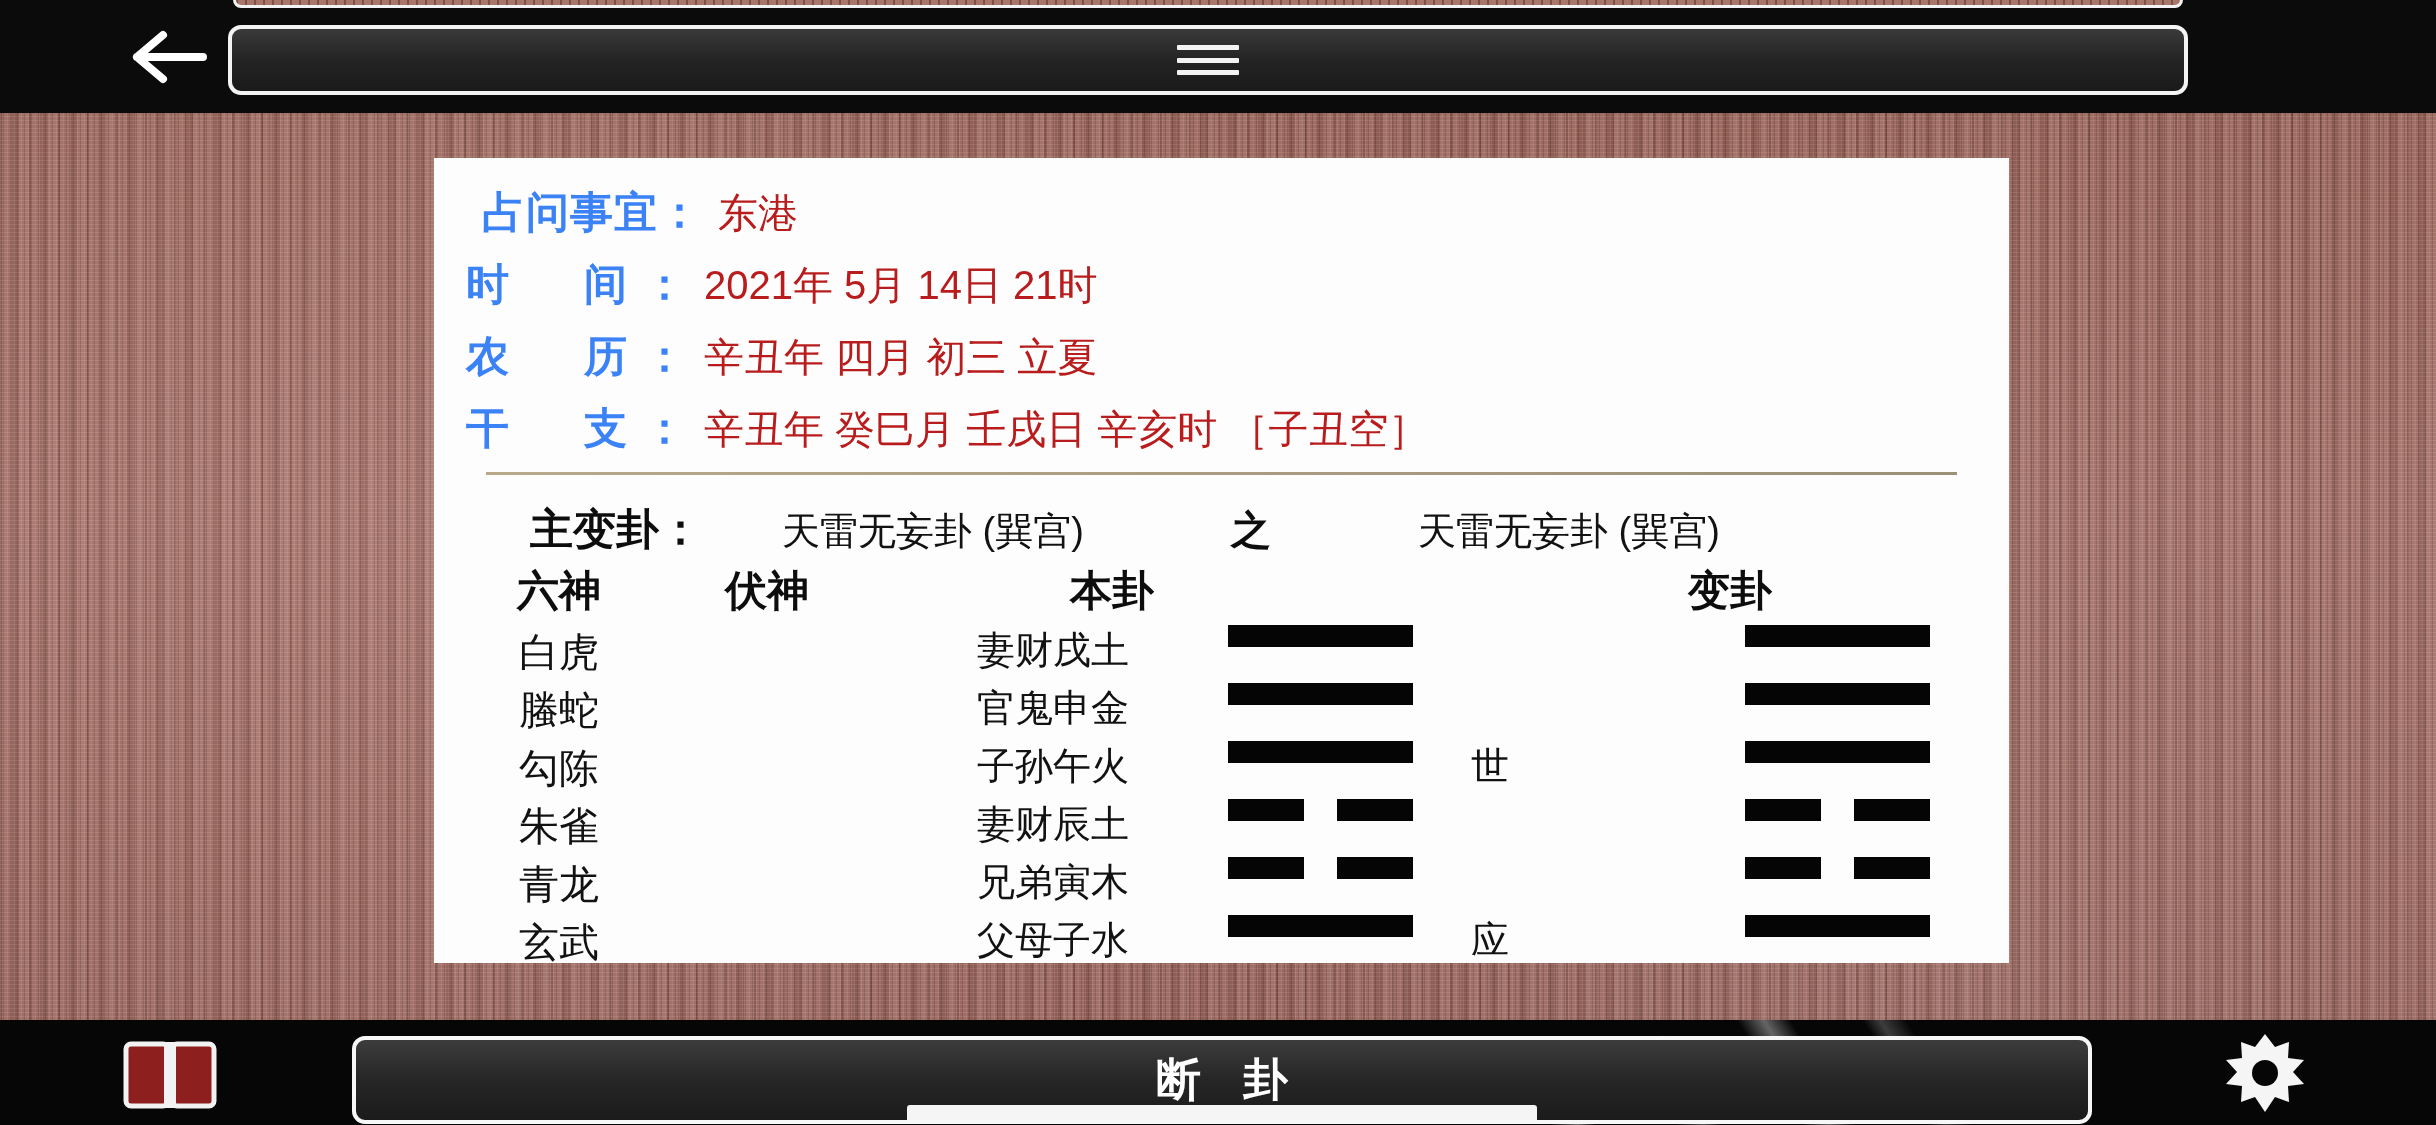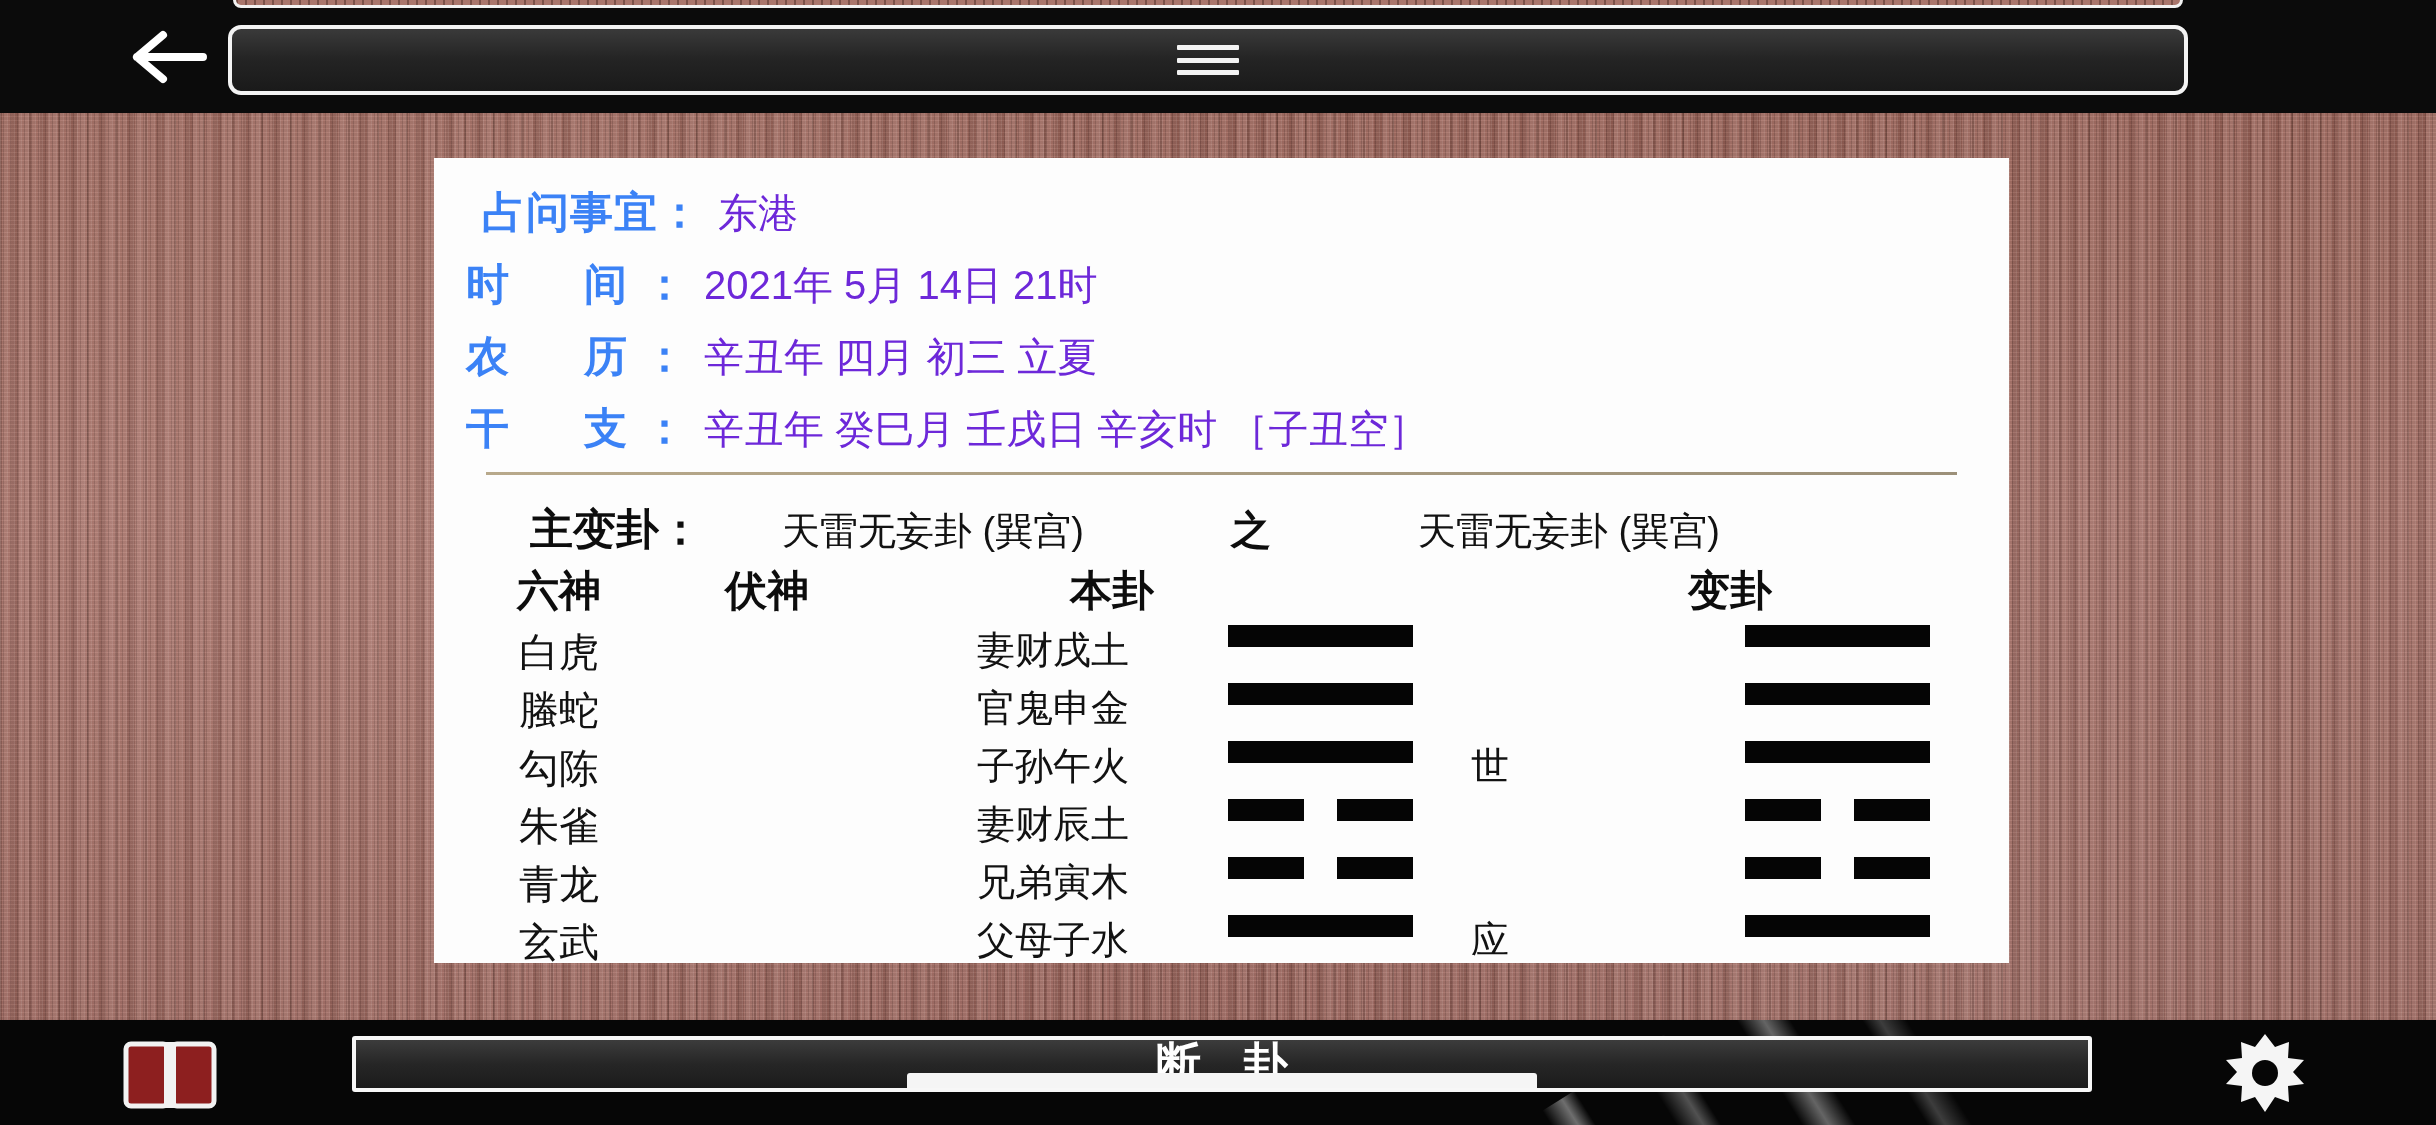--- a/index.html
+++ b/index.html
@@ -70,21 +70,21 @@
   }
   .info-label{
     width:268px;text-align:right;flex:none;
     font-size:43px;font-weight:bold;color:#3b82f6;
     letter-spacing:1px;
     padding-right:16px;
     font-family:"Liberation Sans","DejaVu Sans",sans-serif;
   }
   .info-label.spaced{letter-spacing:16px;padding-right:2px;}
   .info-value{
-    font-size:40px;color:#6d28d9;font-weight:400;
+    font-size:40px;color:#b91c1c;font-weight:400;
     font-family:"Liberation Sans","DejaVu Sans",sans-serif;
     white-space:nowrap;
   }
   .divider{
     margin:14px 52px 0 52px;height:3px;
     background:linear-gradient(90deg,#b8a98b,#9c9079);
   }
 
   
   .gua-head{
@@ -150,22 +150,22 @@
         rgba(255,255,255,0.00) 72%, rgba(255,255,255,0.22) 74%, rgba(255,255,255,0.00) 77%);
     pointer-events:none;
   }
   .book-icon{
     position:absolute;left:122px;top:20px;width:96px;height:70px;cursor:pointer;
   }
   .gear-icon{
     position:absolute;right:128px;top:14px;width:86px;height:82px;cursor:pointer;
   }
   .duangua-pill{
-    position:absolute;left:352px;top:16px;width:1740px;height:56px;
-    border:4px solid #f7f7f7;border-radius:3px;
+    position:absolute;left:352px;top:16px;width:1740px;height:88px;
+    border:4px solid #f7f7f7;border-radius:13px;
     background:linear-gradient(180deg,#3c3c3c 0%,#262626 50%,#1b1b1b 100%);
     box-sizing:border-box;cursor:pointer;overflow:hidden;
   }
   .duangua-text{
     position:absolute;left:0;top:0;width:100%;height:100%;
     display:flex;align-items:center;justify-content:center;
     font-size:45px;font-weight:bold;color:#fff;letter-spacing:42px;
     text-indent:42px;
     z-index:2;
   }

